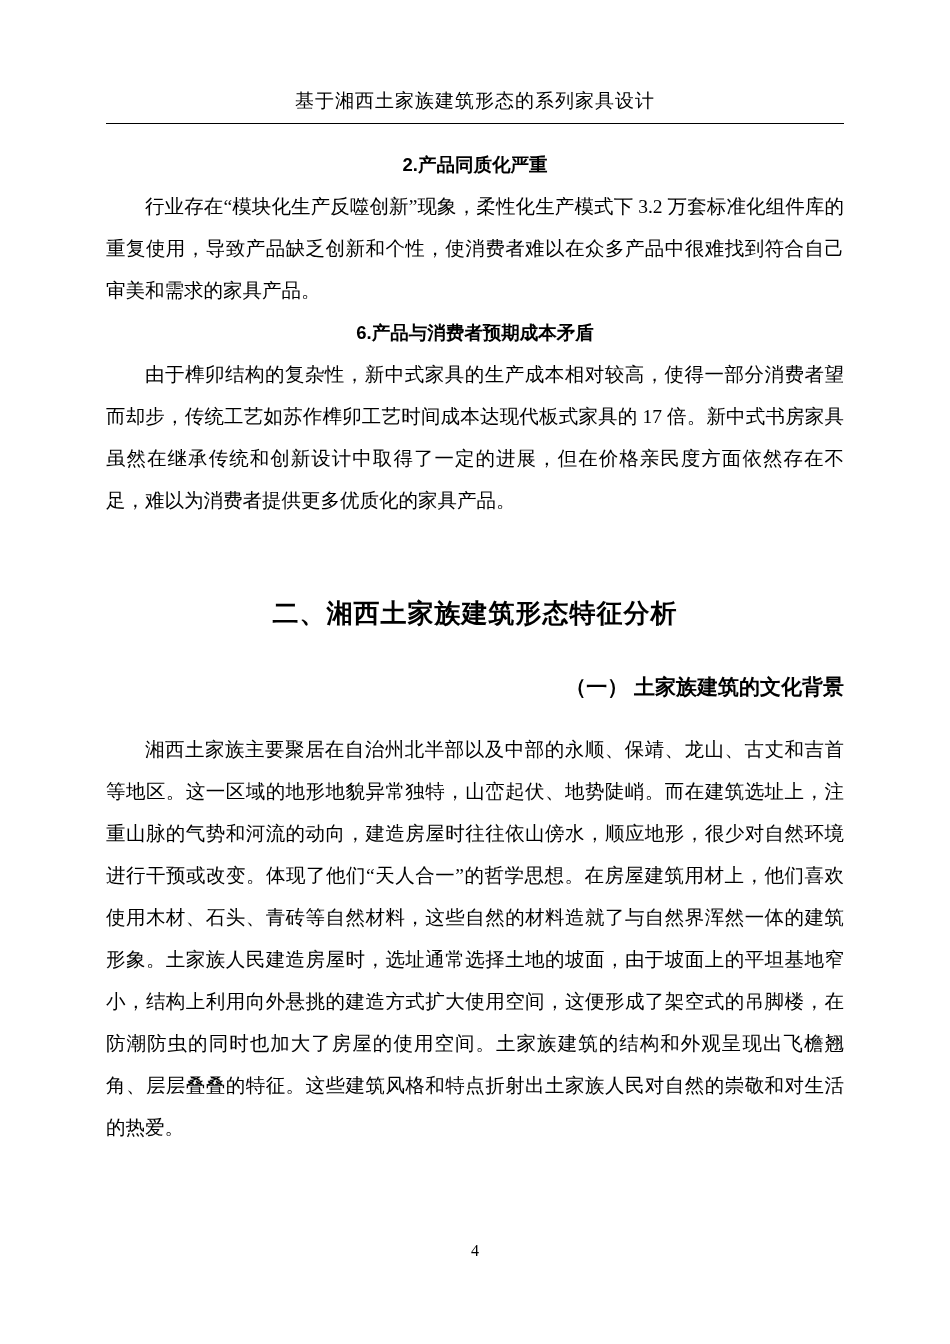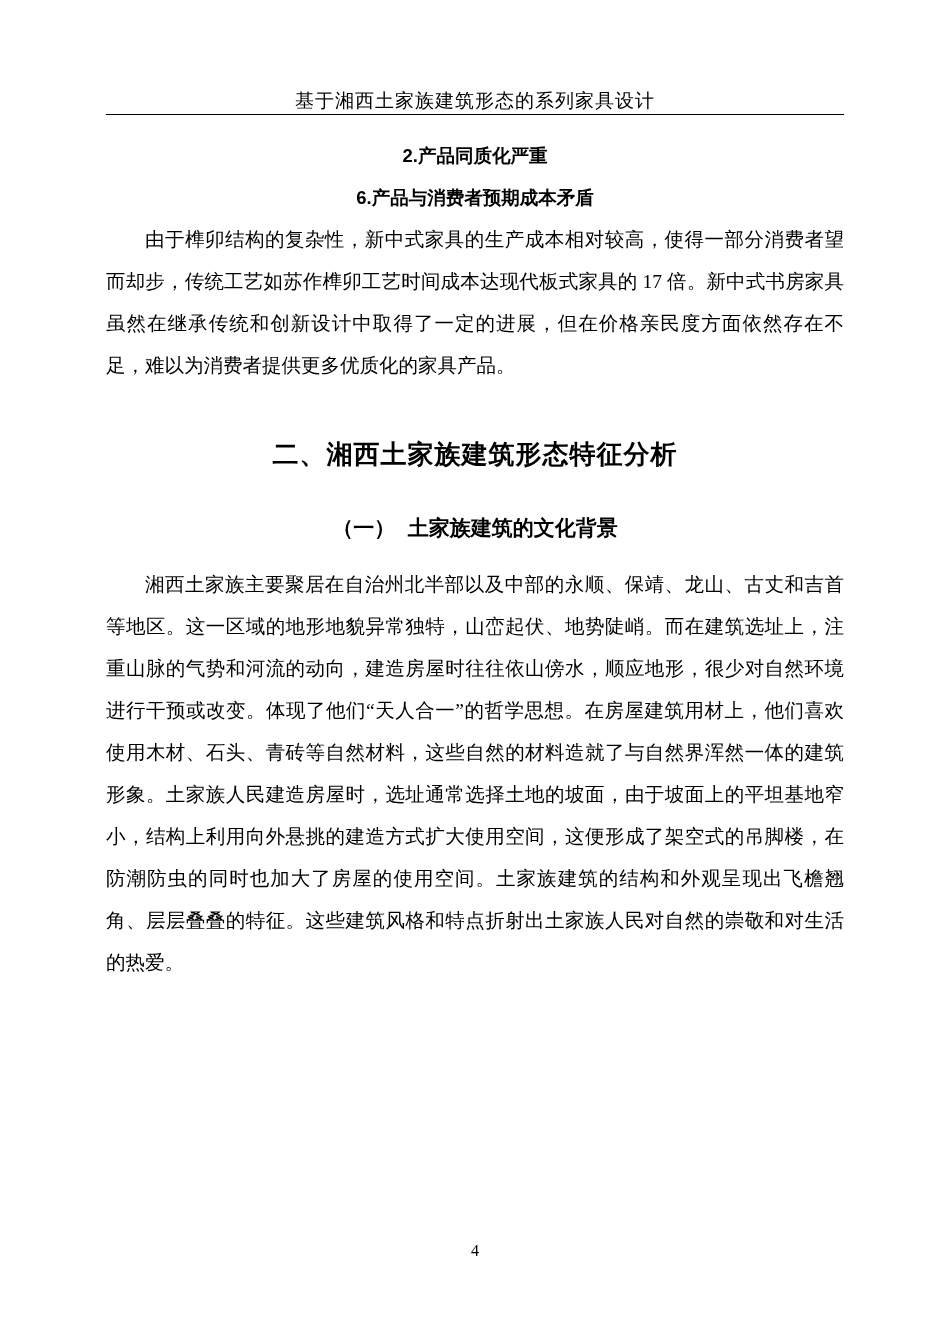--- a/index.html
+++ b/index.html
@@ -15,20 +15,21 @@
     margin: 0 auto;
     background: #ffffff;
     padding: 0 106px;
     overflow: hidden;
   }
   .doc-header {
     margin-top: 88px;
     text-align: center;
     font-size: 19px;
     letter-spacing: 1px;
+    padding-bottom: 9px;
     border-bottom: 1.5px solid #000000;
   }
   .content {
     margin-top: 20px;
   }
   .body-para {
     font-size: 19.5px;
     line-height: 42px;
     text-align: justify;
     text-indent: 2em;
@@ -39,31 +40,31 @@
     font-weight: bold;
     font-size: 18.5px;
     line-height: 42px;
     text-align: center;
   }
   .section-title {
     font-family: "Liberation Sans", "DejaVu Sans", sans-serif;
     font-weight: bold;
     font-size: 26px;
     text-align: center;
-    margin-top: 50px;
+    margin-top: 74px;
     margin-bottom: 8px;
     letter-spacing: 1px;
   }
   .subsection-title {
-    font-family: Liberation Mono, monospace;
+    font-family: Liberation Sans, sans-serif;
     font-weight: bold;
     font-size: 21px;
-    text-align: center;
+    text-align: right;
     margin-top: 42px;
-    margin-bottom: 22px;
+    margin-bottom: 28px;
   }
   .subsub-title {
     font-family: "Liberation Sans", "DejaVu Sans", sans-serif;
     font-weight: bold;
     font-size: 18.5px;
     line-height: 42px;
     margin-top: 10px;
   }
   .page-footer {
     position: absolute;
@@ -79,20 +80,21 @@
 
 <div class="page">
 
   <div class="doc-header">基于湘西土家族建筑形态的系列家具设计</div>
 
   <div class="content">
 
 
     <p class="num-heading">2.产品同质化严重</p>
 
+    <p class="body-para">行业存在“模块化生产反噬创新”现象，柔性化生产模式下 3.2 万套标准化组件库的重复使用，导致产品缺乏创新和个性，使消费者难以在众多产品中很难找到符合自己审美和需求的家具产品。</p>
 
     <p class="num-heading">6.产品与消费者预期成本矛盾</p>
 
     <p class="body-para">由于榫卯结构的复杂性，新中式家具的生产成本相对较高，使得一部分消费者望而却步，传统工艺如苏作榫卯工艺时间成本达现代板式家具的 17 倍。新中式书房家具虽然在继承传统和创新设计中取得了一定的进展，但在价格亲民度方面依然存在不足，难以为消费者提供更多优质化的家具产品。</p>
 
     <h1 class="section-title">二、湘西土家族建筑形态特征分析</h1>
 
     <h2 class="subsection-title">（一）  土家族建筑的文化背景</h2>
 
 

